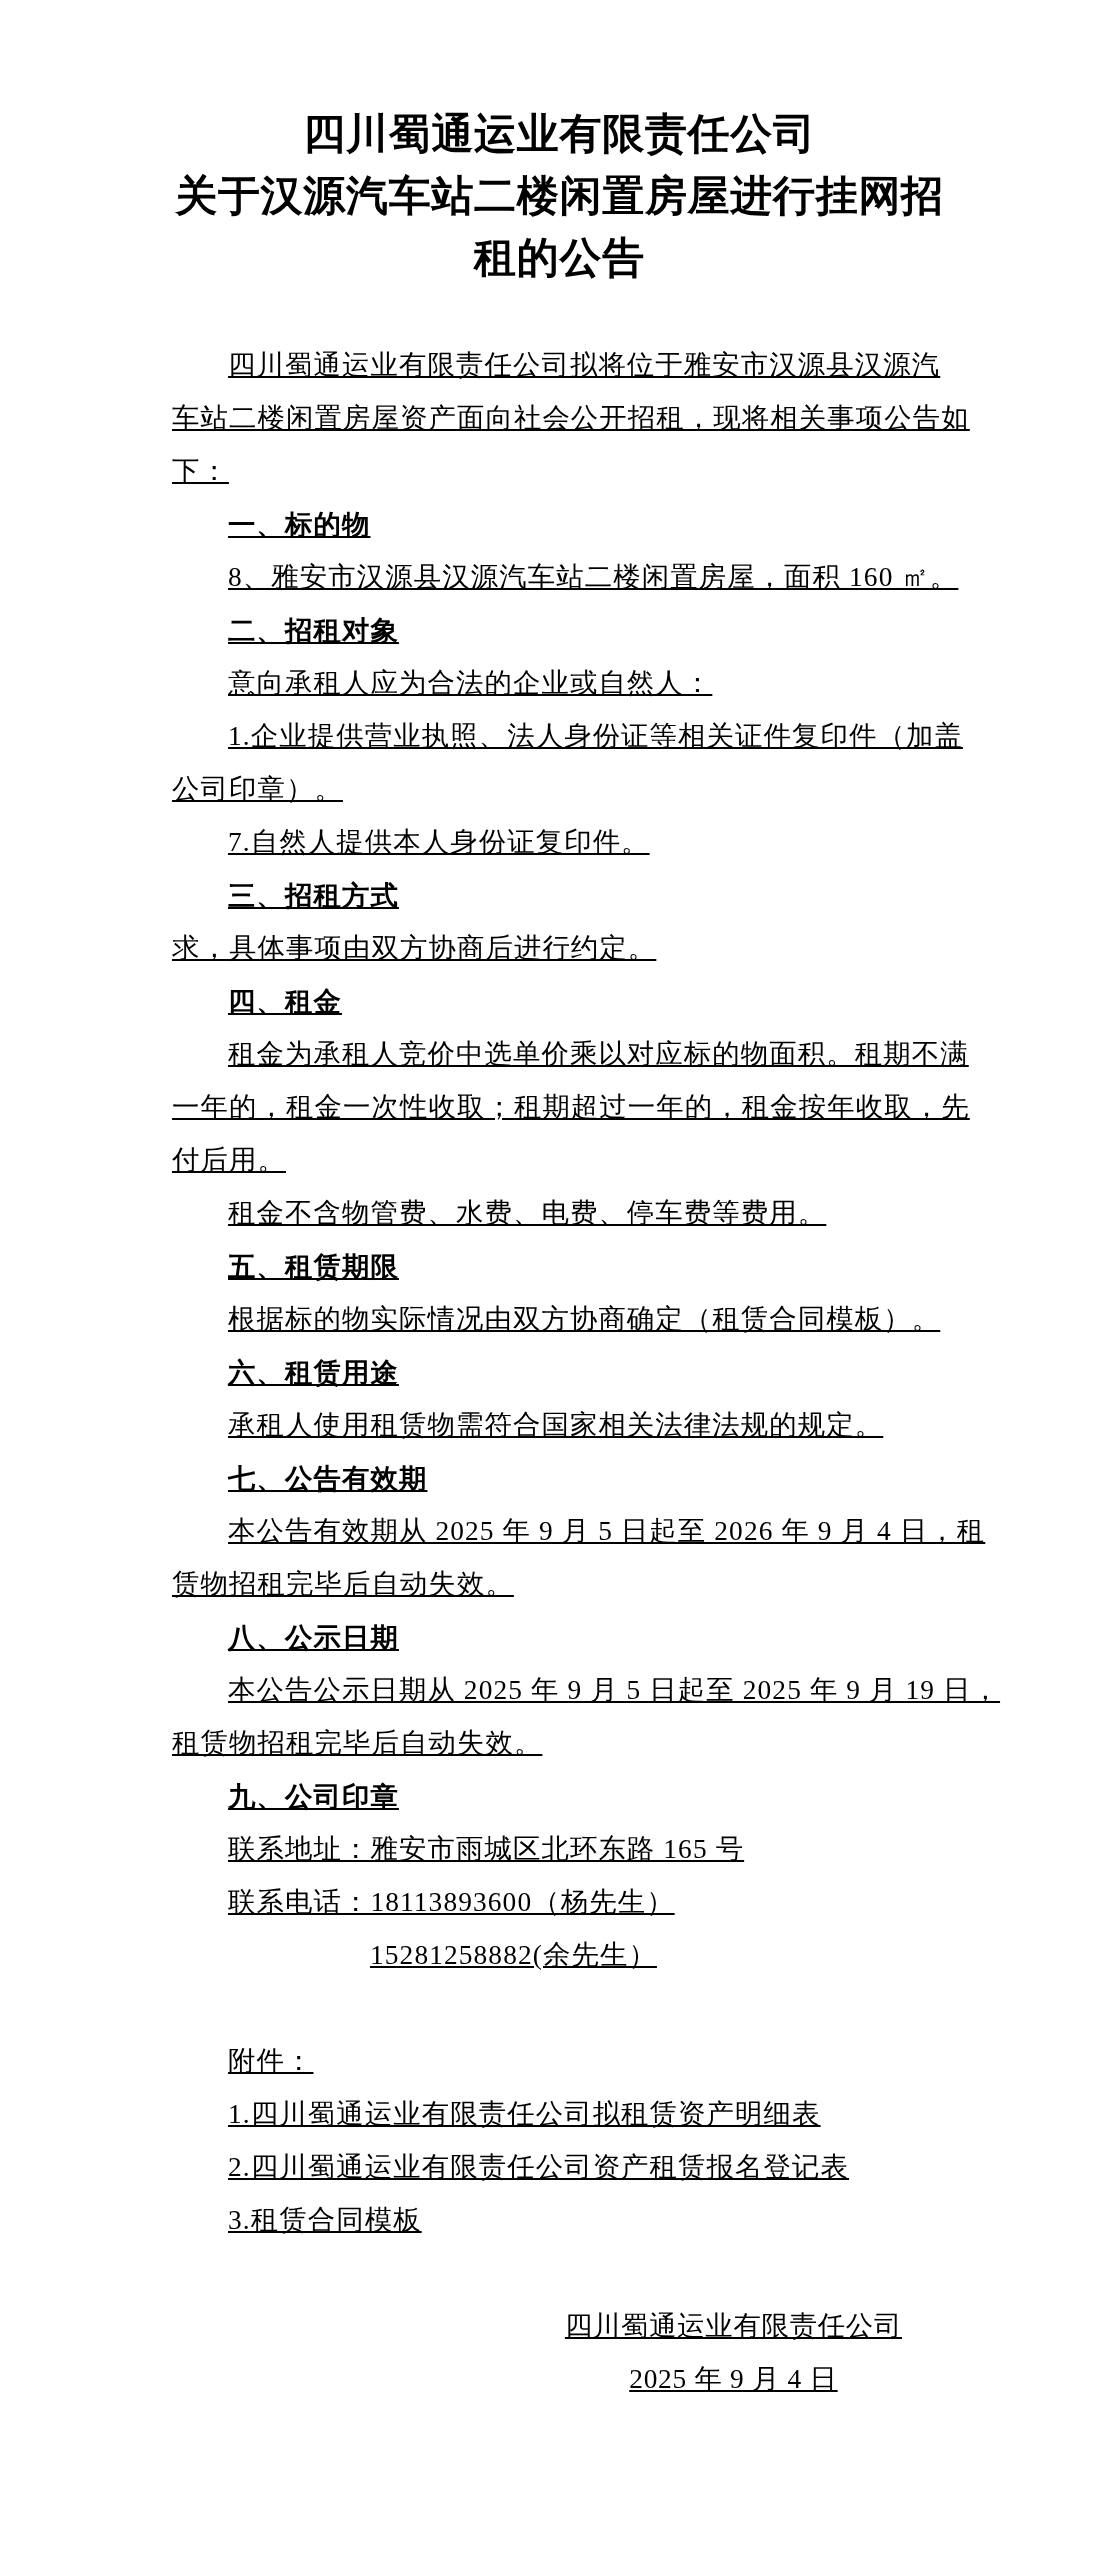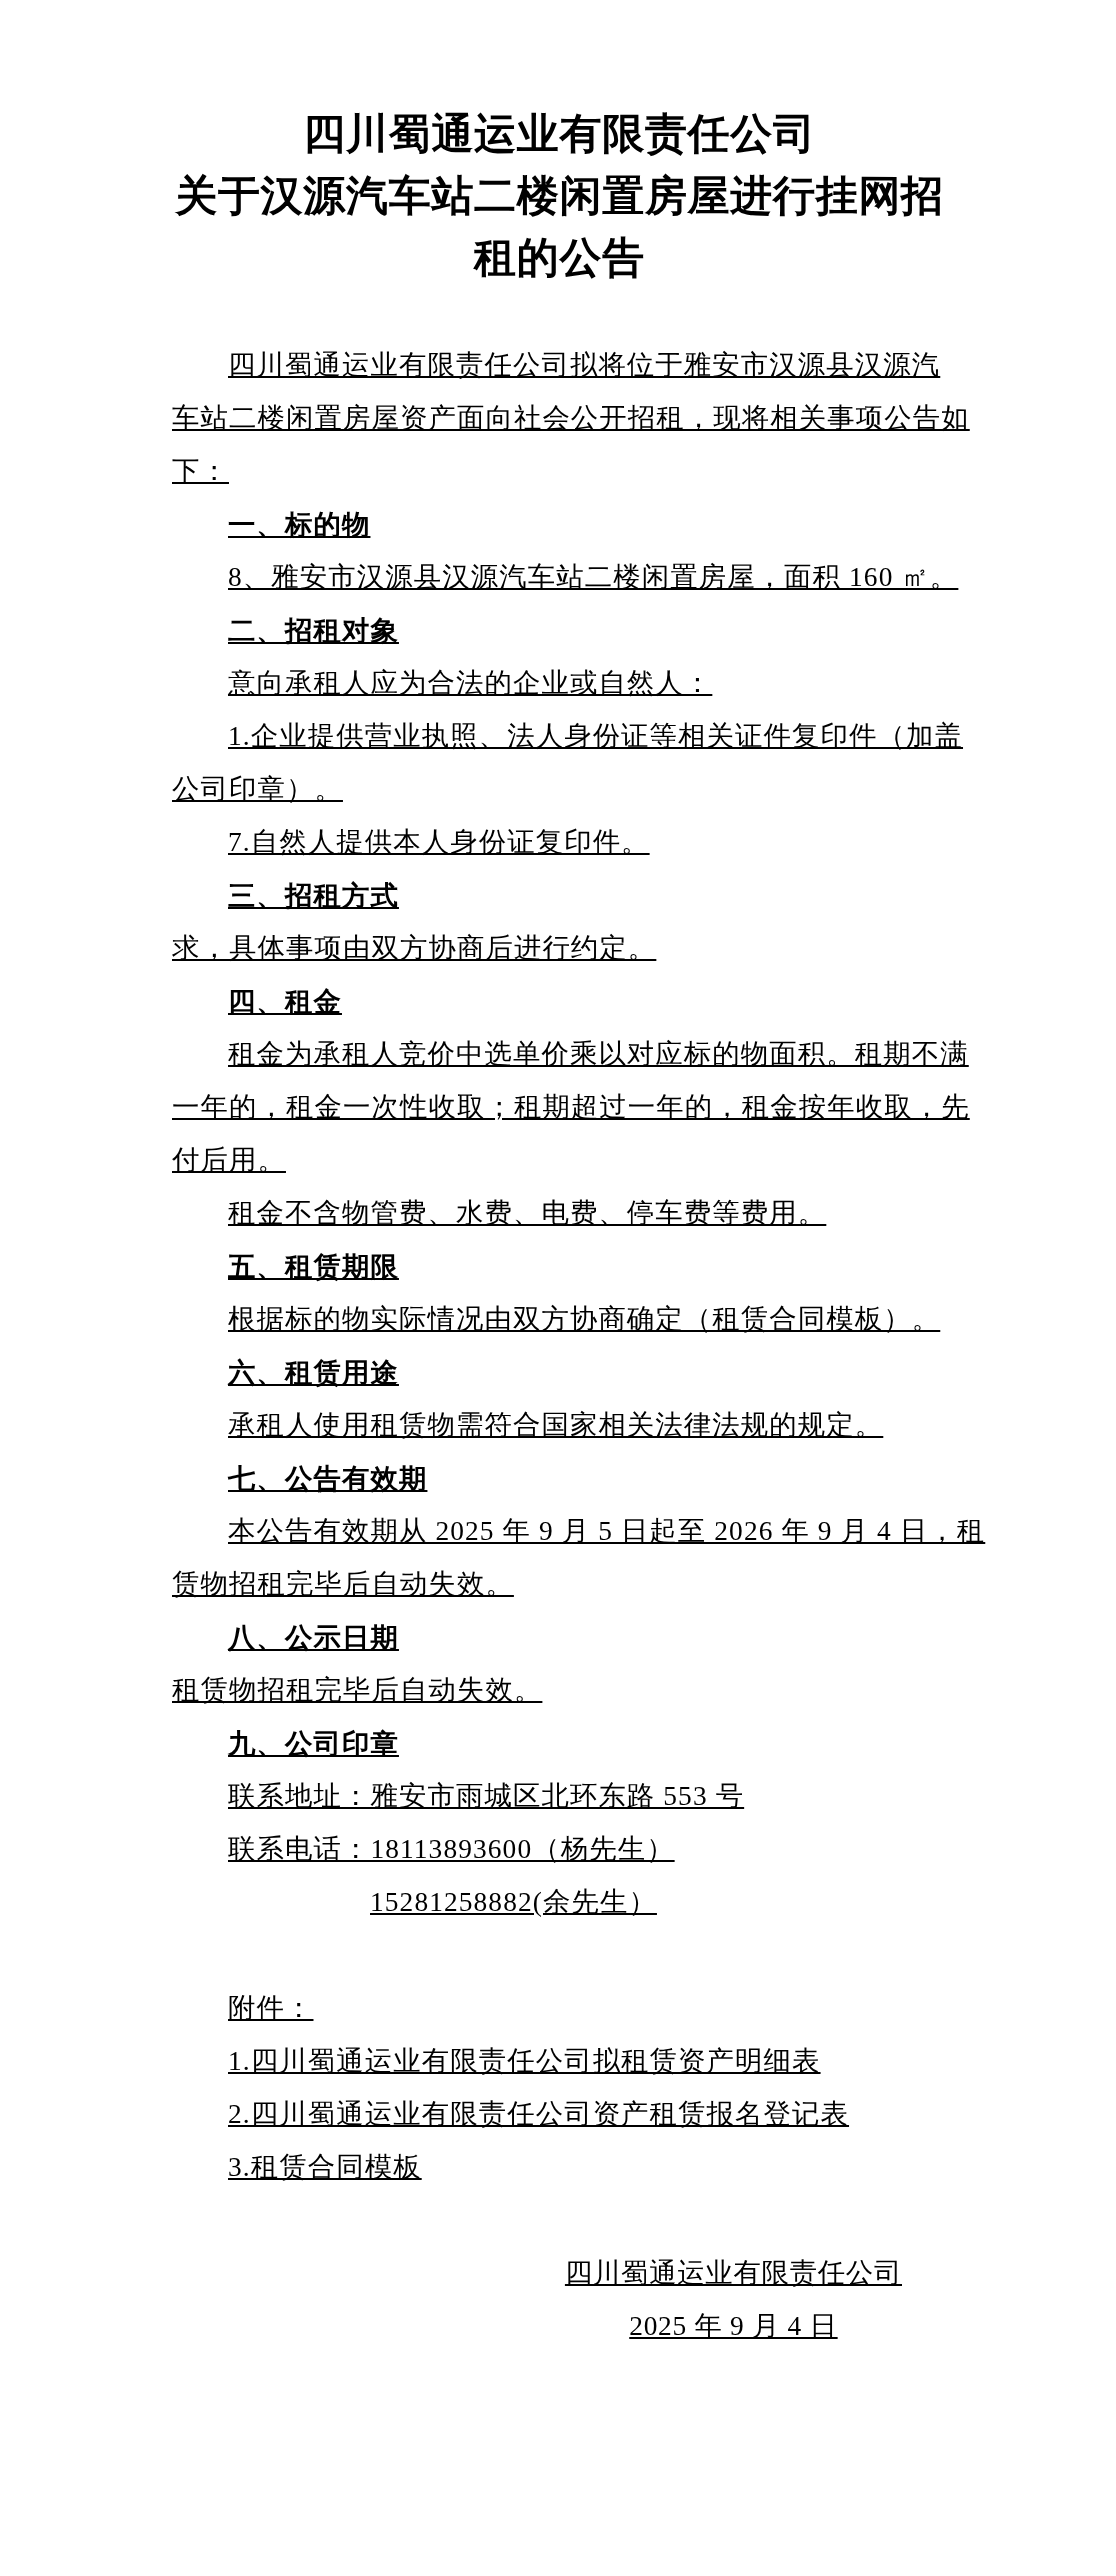--- a/index.html
+++ b/index.html
@@ -89,24 +89,25 @@
     <div class="line indent">根据标的物实际情况由双方协商确定（租赁合同模板）。</div>
 
     <div class="line heading">六、租赁用途</div>
     <div class="line indent">承租人使用租赁物需符合国家相关法律法规的规定。</div>
 
     <div class="line heading">七、公告有效期</div>
     <div class="line indent">本公告有效期从 2025 年 9 月 5 日起至 2026 年 9 月 4 日，租</div>
     <div class="line">赁物招租完毕后自动失效。</div>
 
     <div class="line heading">八、公示日期</div>
+    <div class="line indent">本公告公示日期从 2025 年 9 月 5 日起至 2025 年 9 月 19 日，</div>
     <div class="line">租赁物招租完毕后自动失效。</div>
 
     <div class="line heading">九、公司印章</div>
-    <div class="line indent">联系地址：雅安市雨城区北环东路 553 号</div>
+    <div class="line indent">联系地址：雅安市雨城区北环东路 165 号</div>
     <div class="line indent">联系电话：18113893600（杨先生）</div>
     <div class="line phone2">15281258882(余先生）</div>
 
     <div class="line indent gap-above">附件：</div>
     <div class="line indent">1.四川蜀通运业有限责任公司拟租赁资产明细表</div>
     <div class="line indent">2.四川蜀通运业有限责任公司资产租赁报名登记表</div>
     <div class="line indent">3.租赁合同模板</div>
 
     <div class="sign-block">
       <div class="line">四川蜀通运业有限责任公司</div>

